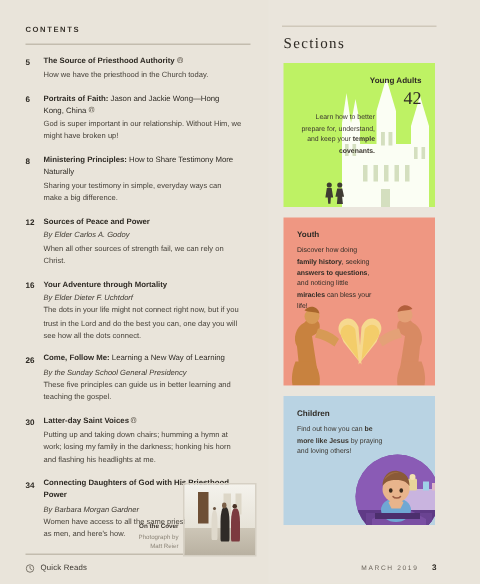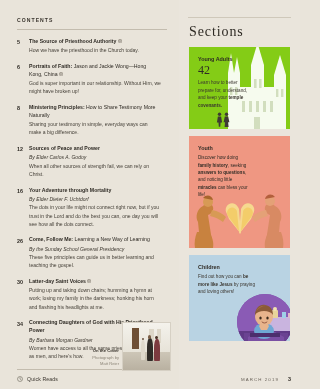--- a/index.html
+++ b/index.html
@@ -181,21 +181,21 @@
     position: relative;
   }
   .sections-col::before {
     content: "";
     position: absolute;
     left: 9px; top: 17px; right: 9px;
     height: 1px;
     background: #cfc8ba;
   }
   .sections-title {
-    font-size: 14px;
+    font-size: 10px;
     color: #2e2a24;
     letter-spacing: 0.9px;
     margin-bottom: 7px;
     font-family: "Liberation Serif", serif;
   }
 
   .sec-card {
     position: relative;
     overflow: hidden;
     margin-bottom: 7px;
@@ -222,22 +222,23 @@
     font-size: 4.6px;
     line-height: 1.62;
     color: #3a352e;
     margin-top: 1.5px;
     width: 52px;
   }
   .sc-desc b { font-weight: bold; }
 
   
   .card-ya {
-    height: 82px;
-    background: #84cc16;
+    height: 96px;
+    background: #bef264;
+    text-align: right;
   }
   .temple {
     position: absolute;
     right: 2px;
     bottom: 0;
     width: 62px;
     height: 86px;
     z-index: 2;
   }
   .temple svg { display: block; }

